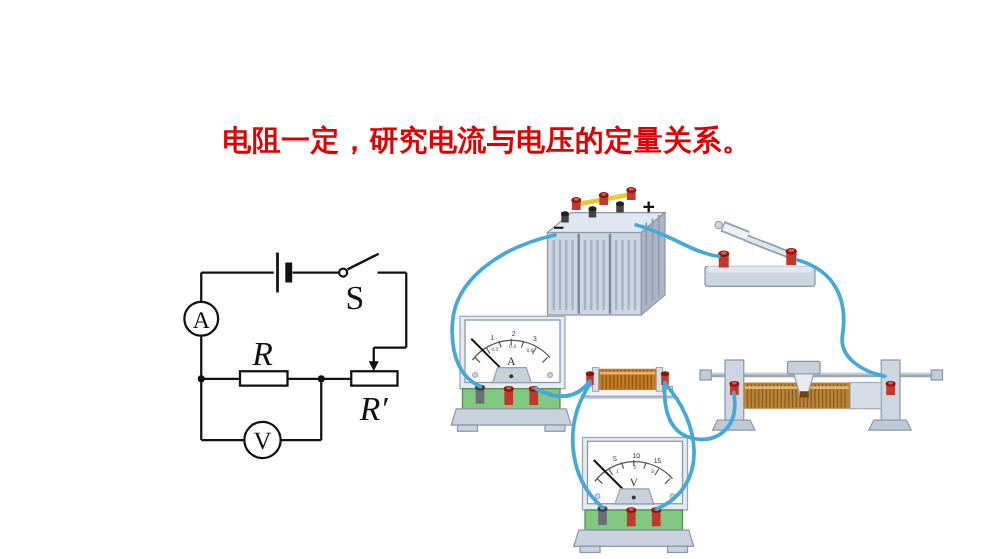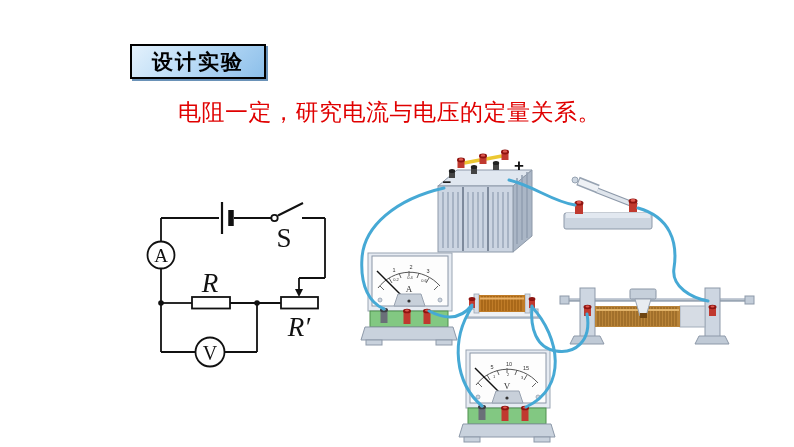--- a/index.html
+++ b/index.html
@@ -10,41 +10,38 @@
   .title-button{
     position:absolute;left:130px;top:44px;width:136px;height:35px;
     border:2px solid #000;box-sizing:border-box;
     background:linear-gradient(135deg,#e3f1fc 0%,#bcdcf6 45%,#8cbfea 100%);
     display:flex;align-items:center;justify-content:center;
     font-size:21px;font-weight:bold;color:#000;letter-spacing:2px;
     box-shadow:2px 2px 0 #6a92b8;
   }
   .heading{
     position:absolute;left:178px;top:97px;
-    font-size:23px;font-weight:normal;color:#e00000;letter-spacing:0.5px;white-space:nowrap;
+    font-size:23px;font-weight:bold;color:#e00000;letter-spacing:0.5px;white-space:nowrap;
   }
   .circuit-title{
     position:absolute;left:179px;top:167px;
     font-size:23px;font-weight:bold;color:#111;letter-spacing:1px;
   }
   svg{position:absolute;left:0;top:0;}
   .sch{stroke:#111;stroke-width:1.8;fill:none;}
   .schfill{fill:#111;stroke:none;}
   .schtext{font-family:"Liberation Serif","DejaVu Serif",serif;fill:#111;}
   .wire{stroke:#46a9d5;stroke-width:3;fill:none;stroke-linecap:round;}
   .mlabel{font-family:"Liberation Sans",sans-serif;fill:#333;}
 </style>
 </head>
 <body>
 
 <div class="stage">
 
-  <div class="title-button">
-    <span>设计实验</span>
-  </div>
 
   <div class="heading">电阻一定，研究电流与电压的定量关系。</div>
 
 
   <svg width="794" height="447" viewBox="0 0 794 447">
 
     <g>
 
       <path class="sch" d="M161,218 H219"></path>
       <line class="sch" x1="222" y1="202" x2="222" y2="234" style="stroke-width:2.2"></line>

